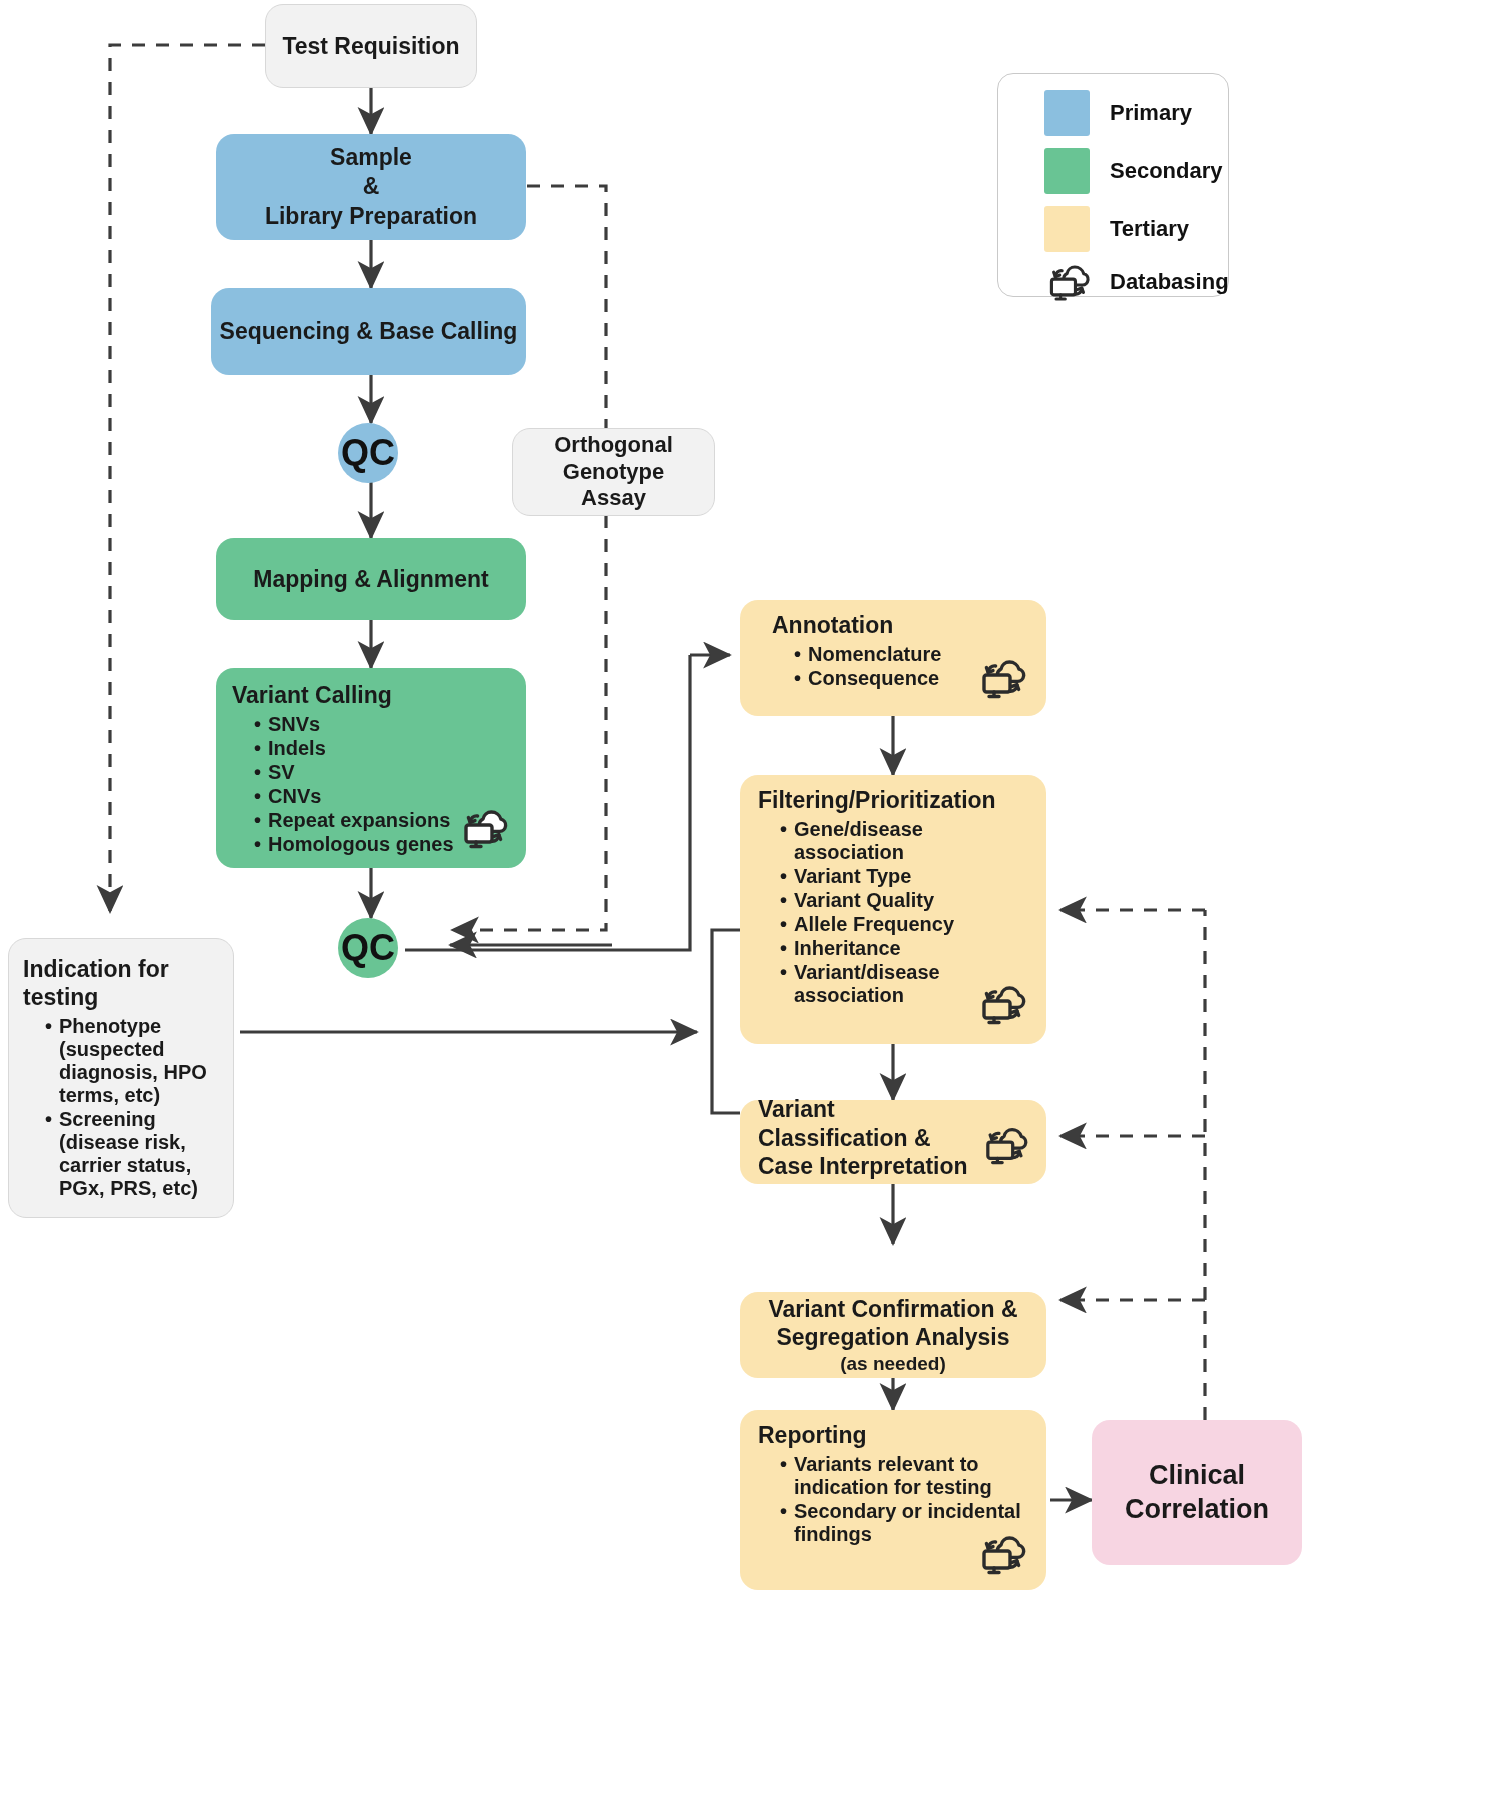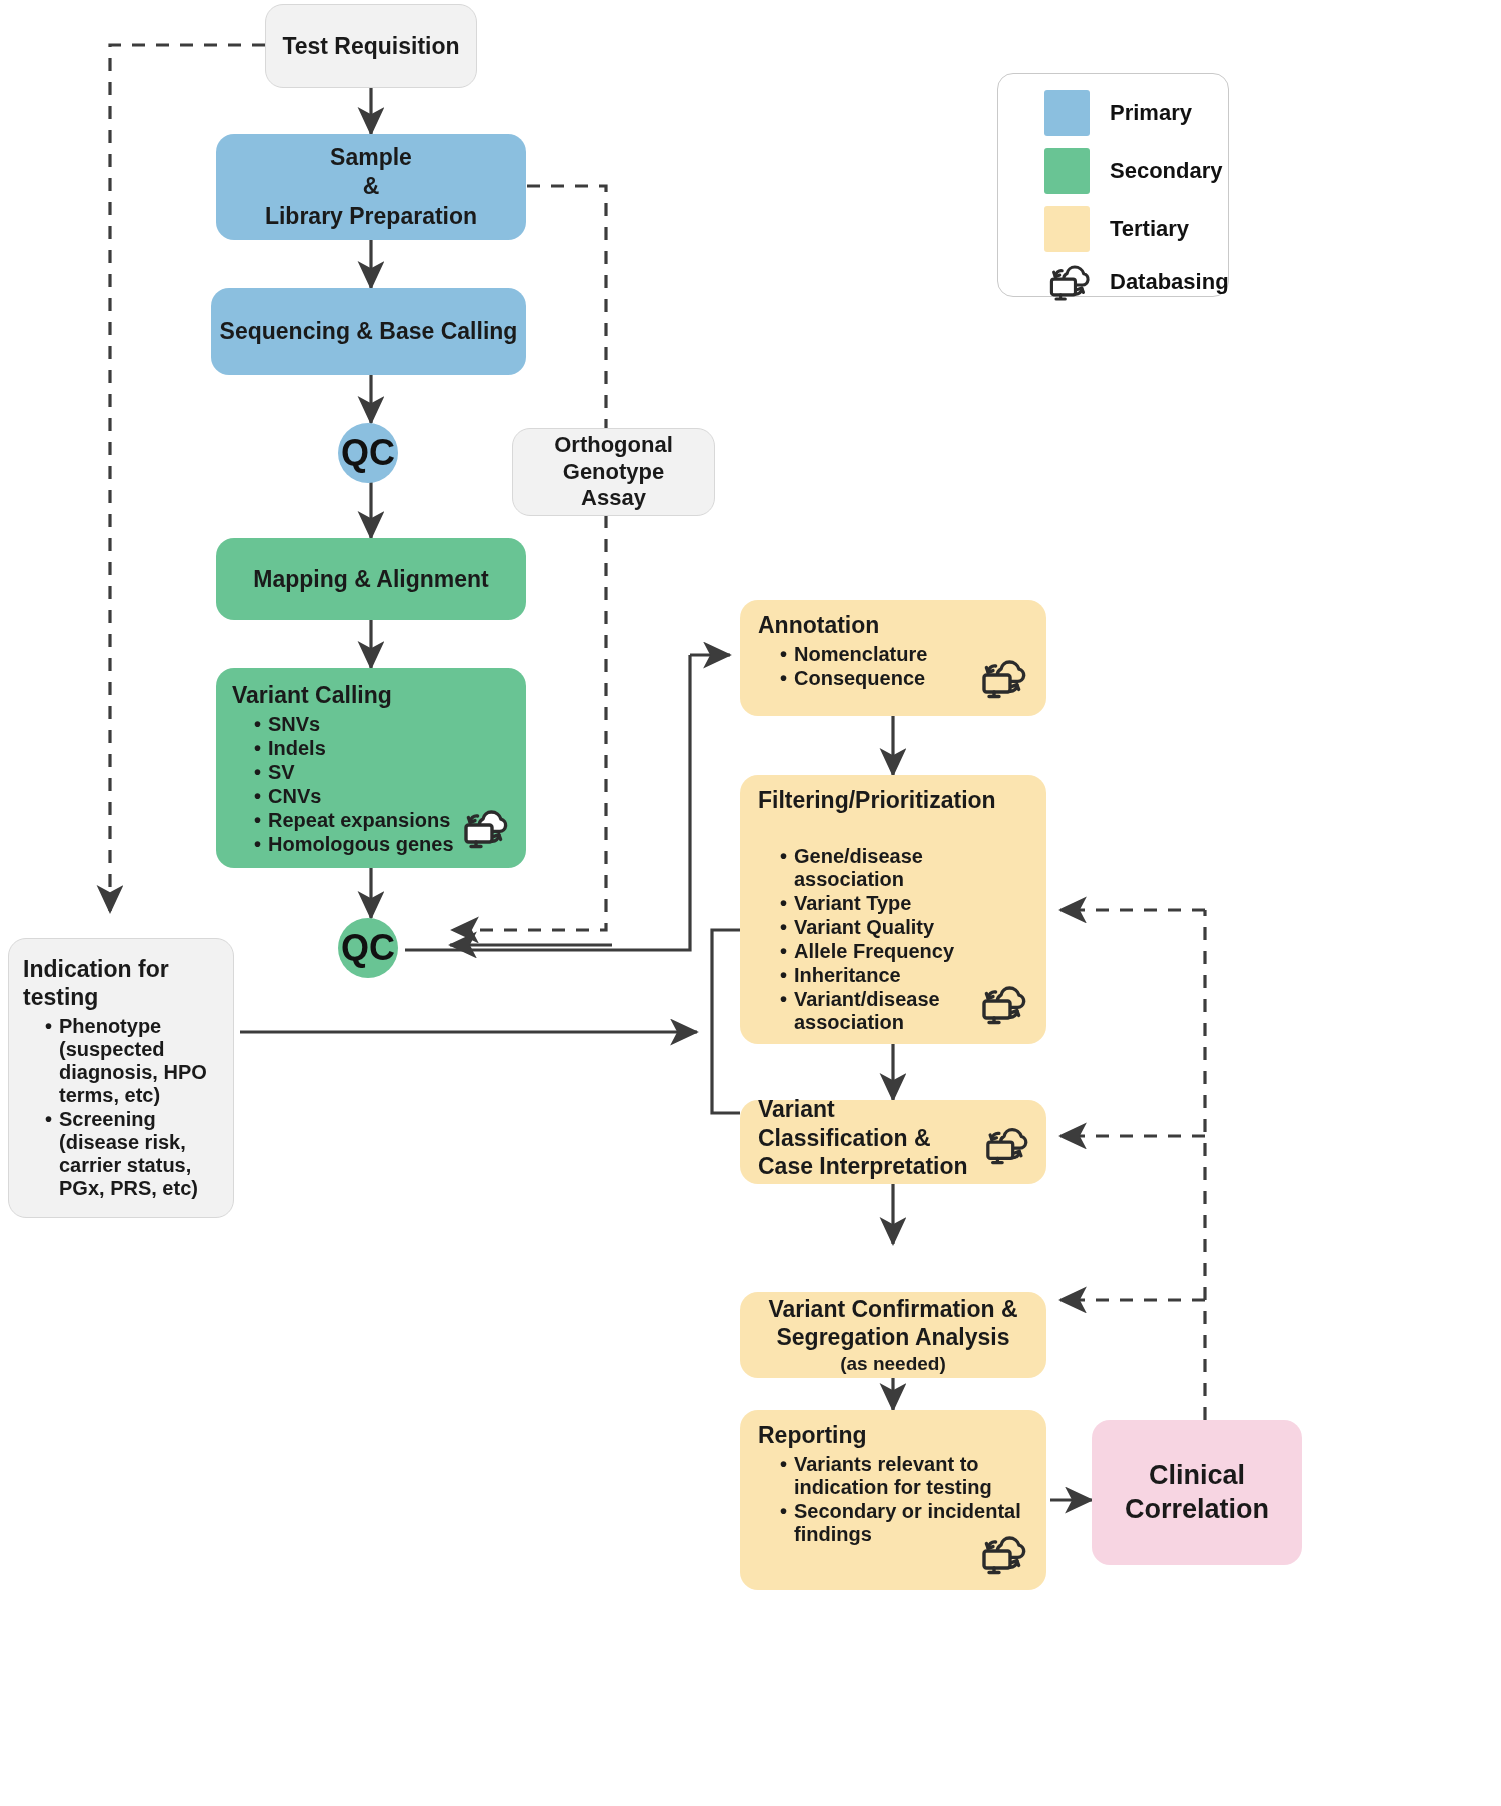--- a/index.html
+++ b/index.html
@@ -150,42 +150,42 @@
         <span>Phenotype</span>
         <span class="sub">(suspected diagnosis, HPO terms, etc)</span>
       </li>
       <li>
         <span>Screening</span>
         <span class="sub">(disease risk, carrier status, PGx, PRS, etc)</span>
       </li>
     </ul>
   </div>
 
-  <div class="node tan lefty" style="left:740px;top:600px;width:306px;height:116px;font-size:20px;padding:12px 12px 8px 18px;justify-content:flex-start;">
+  <div class="node tan lefty" style="left:740px;top:600px;width:306px;height:116px;font-size:20px;padding:12px 12px 8px 32px;justify-content:flex-start;">
     <div class="title" style="font-size:23px;">Annotation</div>
     <ul class="bl">
       <li>Nomenclature</li>
       <li>Consequence</li>
     </ul>
     <span class="dbicon" style="right:16px;bottom:12px;">
       <svg width="54" height="46" viewBox="0 0 54 46">
         <g fill="none" stroke="#2b2b2b" stroke-width="3.4" stroke-linecap="round" stroke-linejoin="round">
           <path d="M25 16 a8.5 8.5 0 0 1 8.4 -7 a10 10 0 0 1 9.6 7.2 a6.2 6.2 0 0 1 -1.4 12.2 L27 28.4 a6.6 6.6 0 0 1 -2 -12.4 z" fill="#fbe4b0"></path>
           <rect x="8" y="22" width="26" height="17" rx="2.5" fill="#fbe4b0"></rect>
           <path d="M18 39 v4 M13 43.5 h10"></path>
           <path d="M12 19 a6.5 6.5 0 0 1 7.6 -6"></path>
           <path d="M10.4 14.6 L12.2 19.4 L17 17.6"></path>
           <path d="M41 32 a6.5 6.5 0 0 1 -7.4 6.2"></path>
           <path d="M42.6 36.4 L40.8 31.6 L36 33.4"></path>
         </g>
       </svg>
     </span>
   </div>
 
-  <div class="node tan lefty" style="left:740px;top:775px;width:306px;height:269px;font-size:20px;padding:12px 12px 9px 18px;justify-content:space-between;">
+  <div class="node tan lefty" style="left:740px;top:775px;width:306px;height:269px;font-size:20px;padding:12px 12px 9px 18px;justify-content:flex-start;">
     <div class="title" style="font-size:23px;">Filtering/Prioritization</div>
     <ul class="bl">
       <li>Gene/disease association</li>
       <li>Variant Type</li>
       <li>Variant Quality</li>
       <li>Allele Frequency</li>
       <li>Inheritance</li>
       <li>Variant/disease association</li>
     </ul>
     <span class="dbicon" style="right:16px;bottom:14px;">

